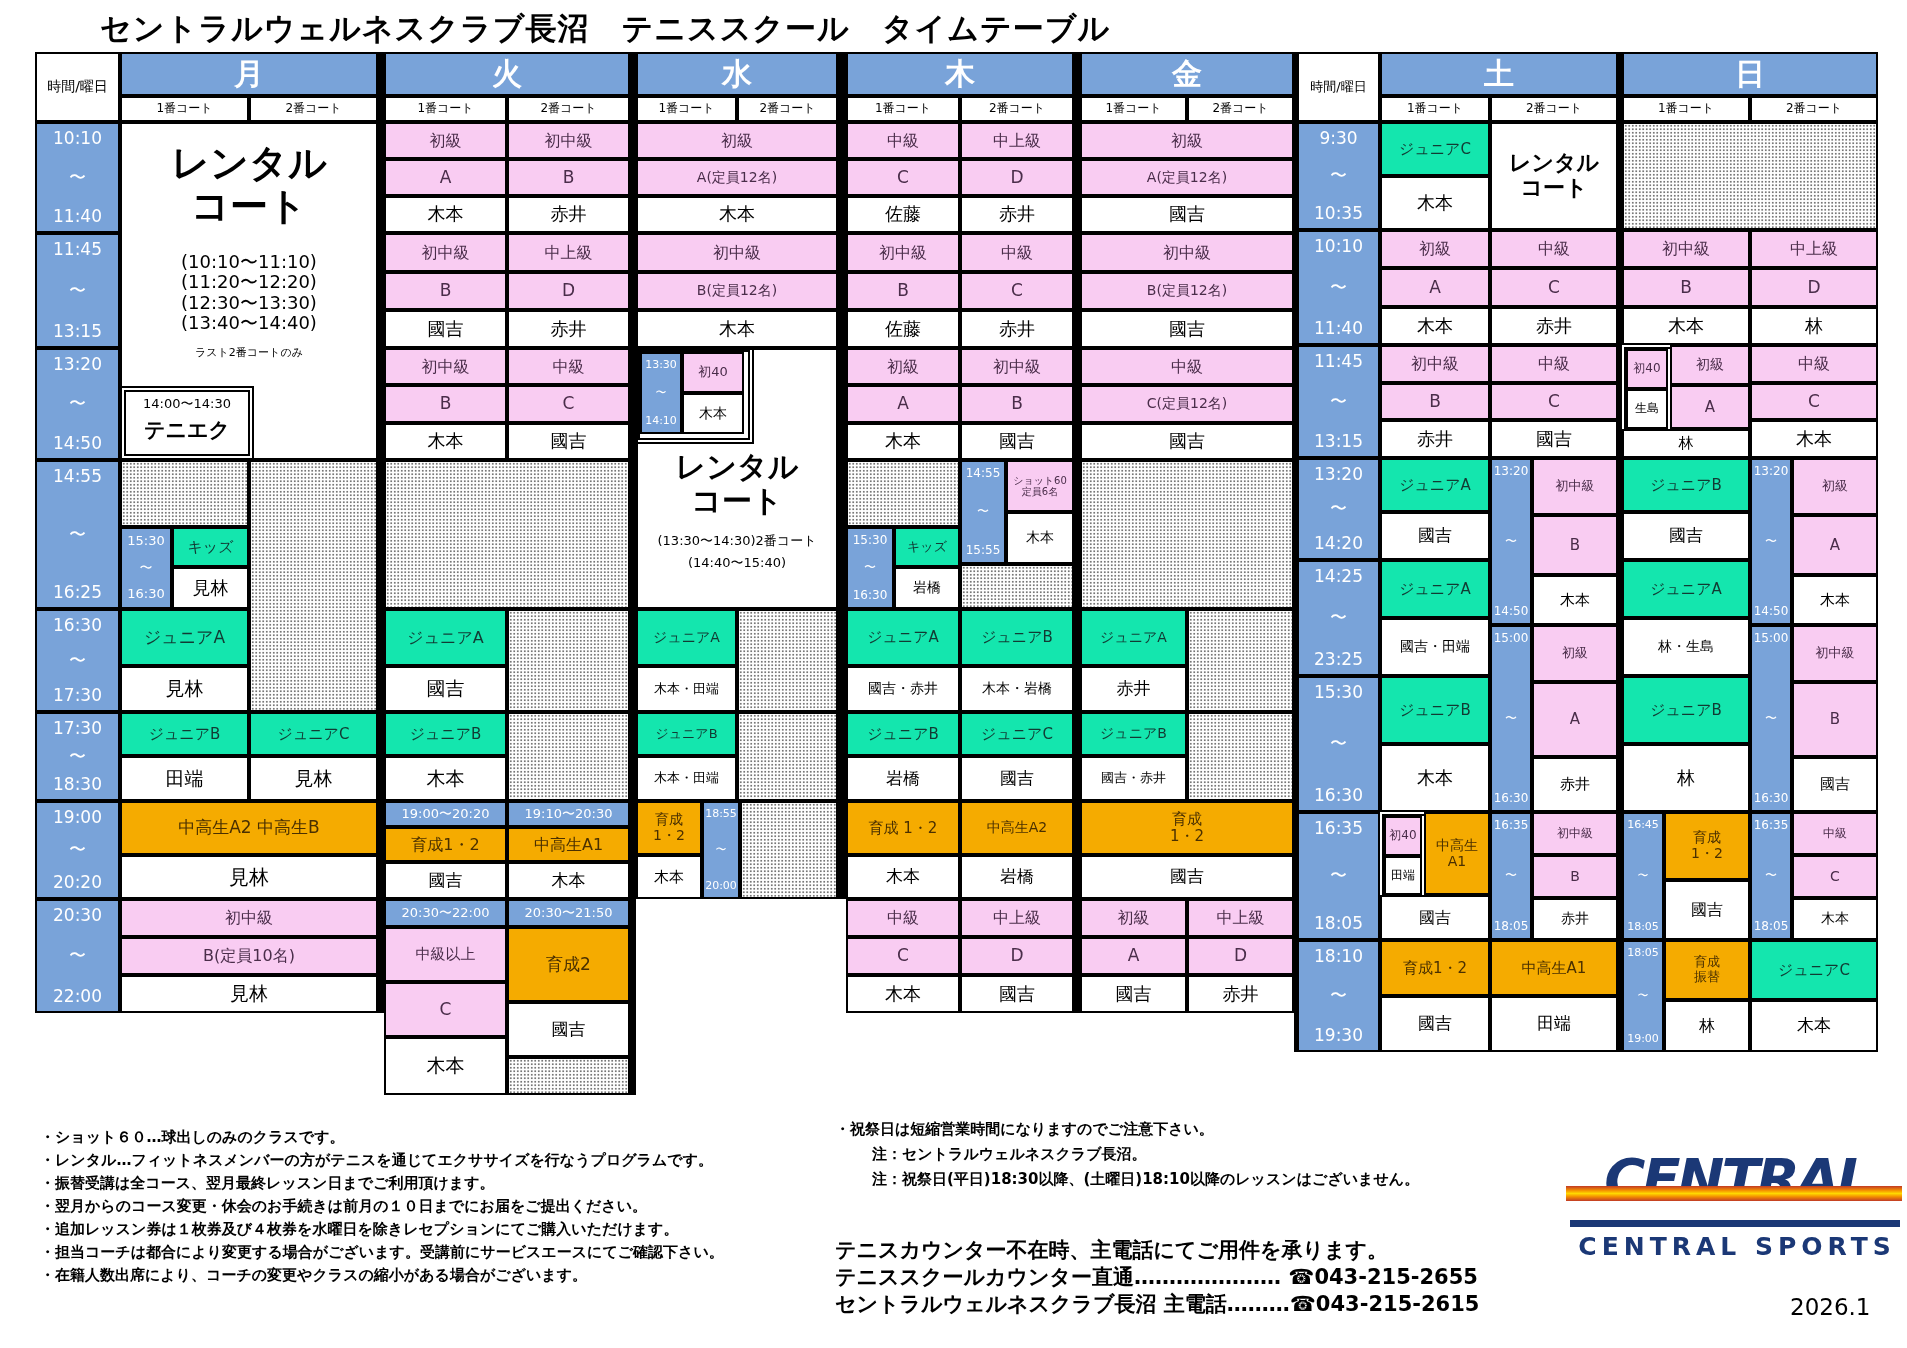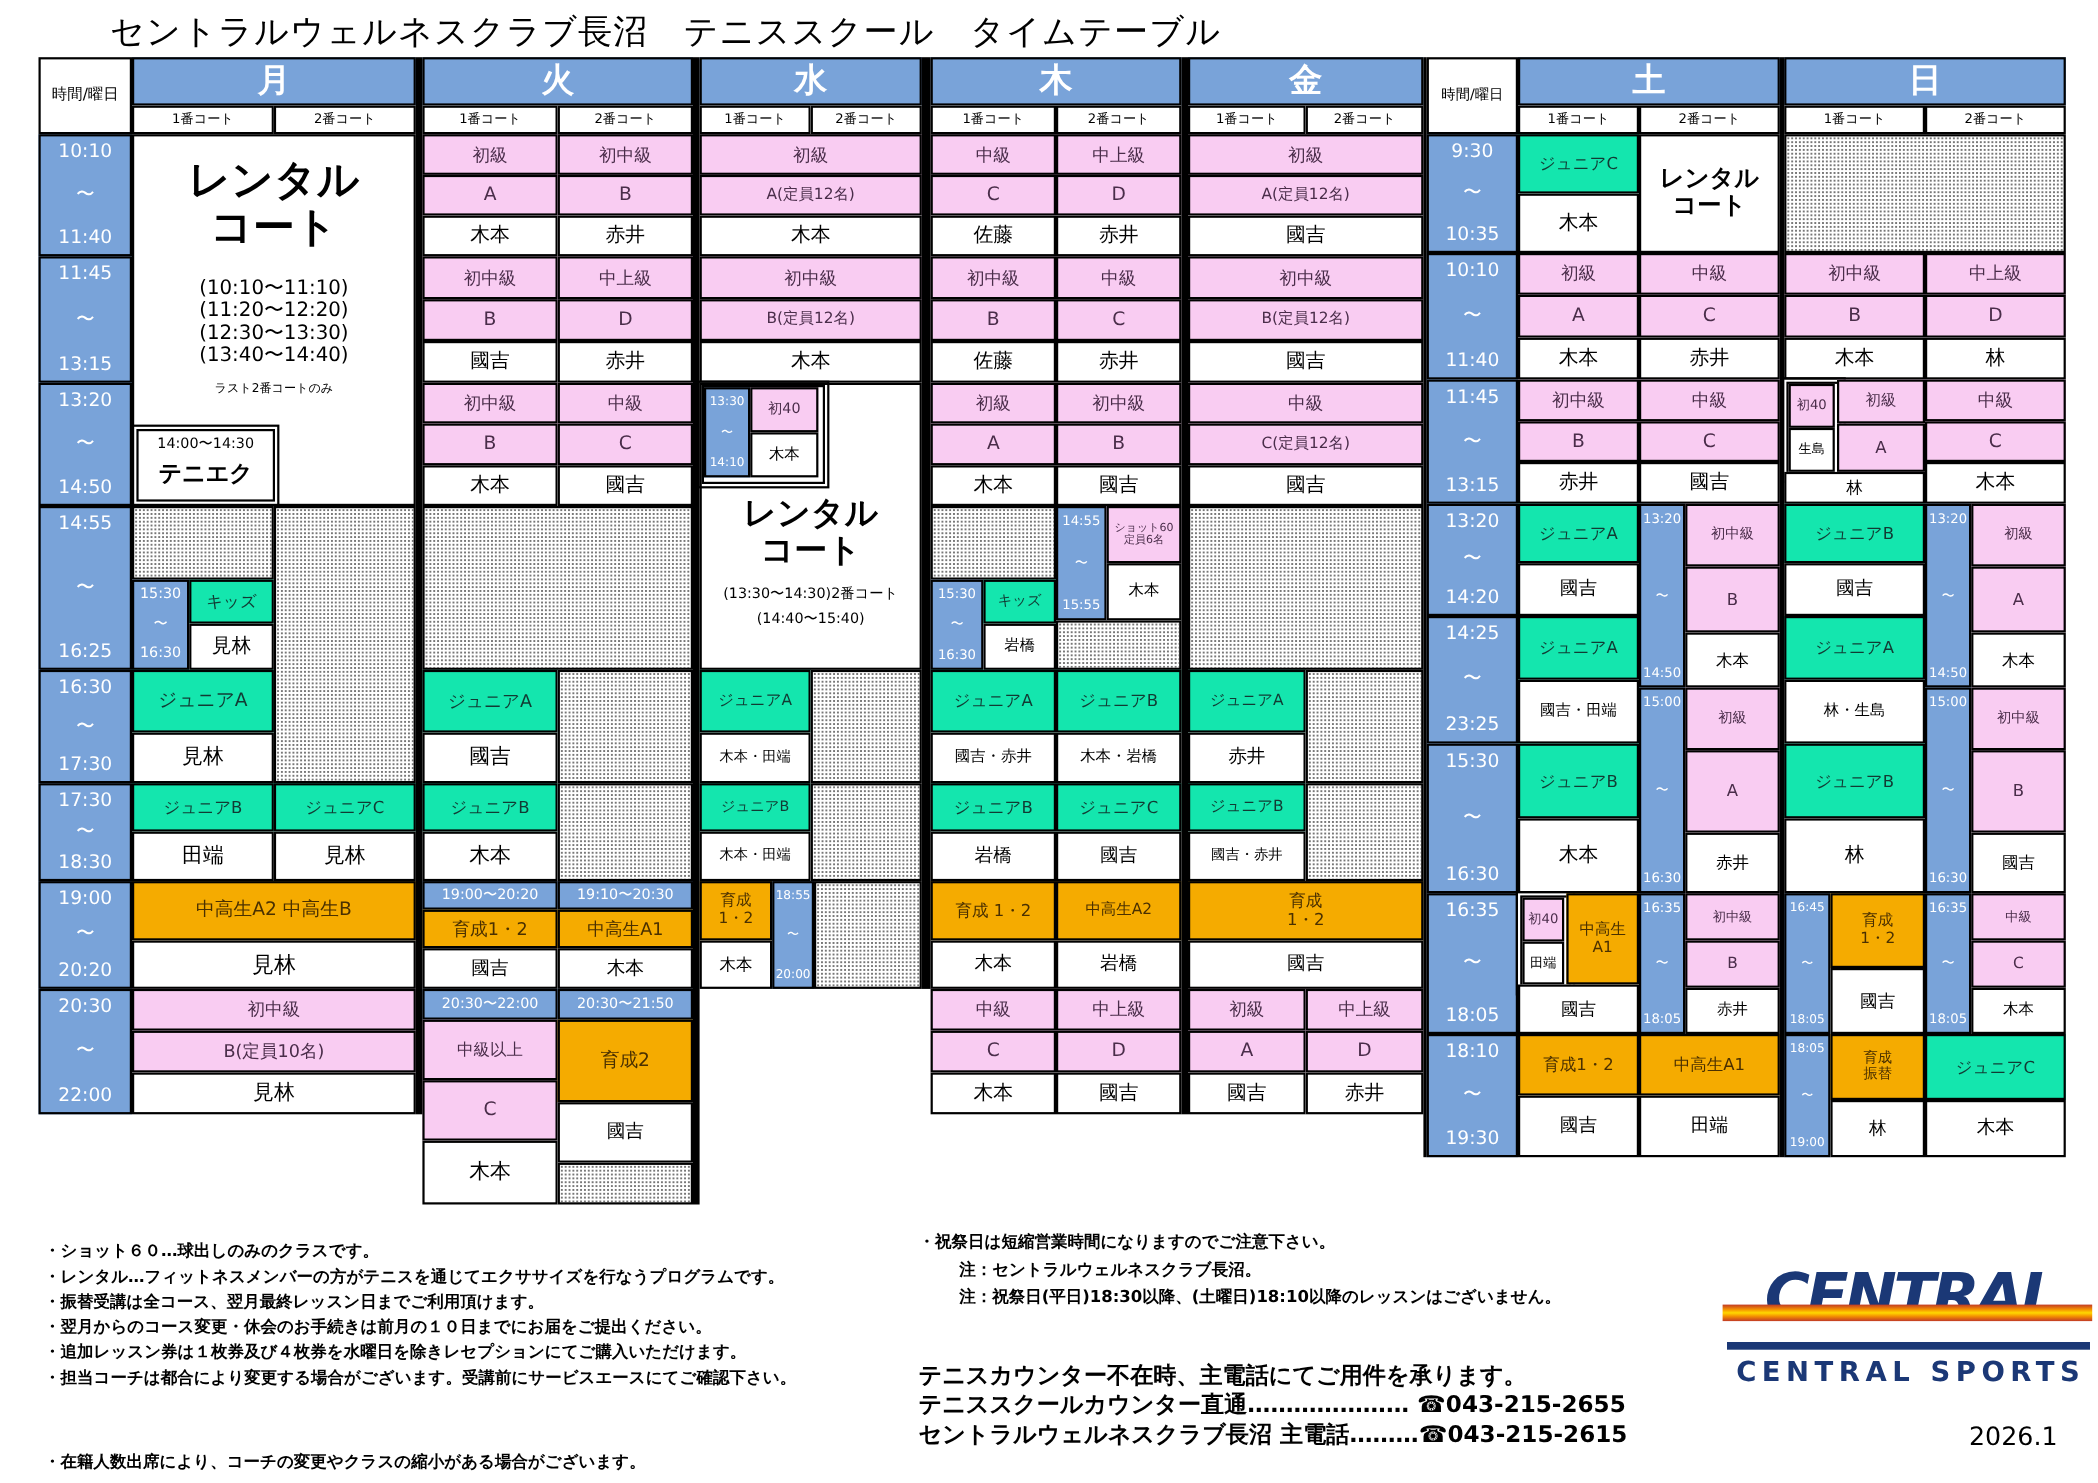--- a/index.html
+++ b/index.html
@@ -18,21 +18,21 @@
   .c.w{background:#fff;}
   .c.h{background-color:#fff;background-image:radial-gradient(#777 0.9px,transparent 1px);
        background-size:3.5px 3.5px;}
   .c.n{border:none;background:transparent;}
   .c.t{justify-content:space-between;padding:5px 0;}
   .c.B{font-weight:bold;}
   .c.box{box-shadow:0 0 0 2px #fff,0 0 0 4px #000;}
   .dv{position:absolute;background:#000;}
   .frame{position:absolute;border:2px solid #000;outline:2px solid #000;outline-offset:2px;
          background:transparent;pointer-events:none;}
-  #title{position:absolute;left:100px;top:8px;font-size:31px;font-weight:normal;letter-spacing:1px;}
+  #title{position:absolute;left:100px;top:8px;font-size:31px;font-weight:bold;letter-spacing:1px;}
   .noteL{position:absolute;left:40px;font-size:15px;font-weight:bold;white-space:nowrap;}
   .noteR{position:absolute;left:835px;font-size:15px;font-weight:bold;white-space:nowrap;}
   .noteR.ind{left:872px;}
   .phone{position:absolute;left:835px;font-size:21px;font-weight:bold;white-space:nowrap;}
   #logo-word{position:absolute;left:1572px;top:1146px;width:330px;font-size:56px;font-style:italic;
              font-weight:900;color:var(--navy);letter-spacing:-3px;text-align:center;}
   #logo-stripe{position:absolute;left:1566px;top:1186px;width:336px;height:15px;
       background:linear-gradient(180deg,#c23a25 0%,#f59300 30%,#ffd800 50%,#f59300 70%,#c23a25 100%);}
   #logo-bar{position:absolute;left:1570px;top:1220px;width:330px;height:7px;background:var(--navy);}
   #logo-sub{position:absolute;left:1572px;top:1232px;width:330px;text-align:center;font-size:25px;
@@ -341,21 +341,21 @@
       <div class="dv" style="left: 1294px; top: 52px; width: 3px; height: 1000px;"></div>
       <div class="dv" style="left: 1618px; top: 52px; width: 4px; height: 1000px;"></div>
     </div>
 
   <div class="noteL" style="top:1128px">・ショット６０…球出しのみのクラスです。</div>
   <div class="noteL" style="top:1151px">・レンタル…フィットネスメンバーの方がテニスを通じてエクササイズを行なうプログラムです。</div>
   <div class="noteL" style="top:1174px">・振替受講は全コース、翌月最終レッスン日までご利用頂けます。</div>
   <div class="noteL" style="top:1197px">・翌月からのコース変更・休会のお手続きは前月の１０日までにお届をご提出ください。</div>
   <div class="noteL" style="top:1220px">・追加レッスン券は１枚券及び４枚券を水曜日を除きレセプションにてご購入いただけます。</div>
   <div class="noteL" style="top:1243px">・担当コーチは都合により変更する場合がございます。受講前にサービスエースにてご確認下さい。</div>
-  <div class="noteL" style="top:1320px">・在籍人数出席により、コーチの変更やクラスの縮小がある場合がございます。</div>
+  <div class="noteL" style="top:1266px">・在籍人数出席により、コーチの変更やクラスの縮小がある場合がございます。</div>
 
   <div class="noteR" style="top:1120px">・祝祭日は短縮営業時間になりますのでご注意下さい。</div>
   <div class="noteR ind" style="top:1145px">注：セントラルウェルネスクラブ長沼。</div>
   <div class="noteR ind" style="top:1170px">注：祝祭日(平日)18:30以降、(土曜日)18:10以降のレッスンはございません。</div>
 
   <div class="phone" style="top:1236px">テニスカウンター不在時、主電話にてご用件を承ります。</div>
   <div class="phone" style="top:1263px">テニススクールカウンター直通………………… ☎043-215-2655</div>
   <div class="phone" style="top:1290px">セントラルウェルネスクラブ長沼 主電話………☎043-215-2615</div>
 
   <div id="logo-word">CENTRAL</div>

